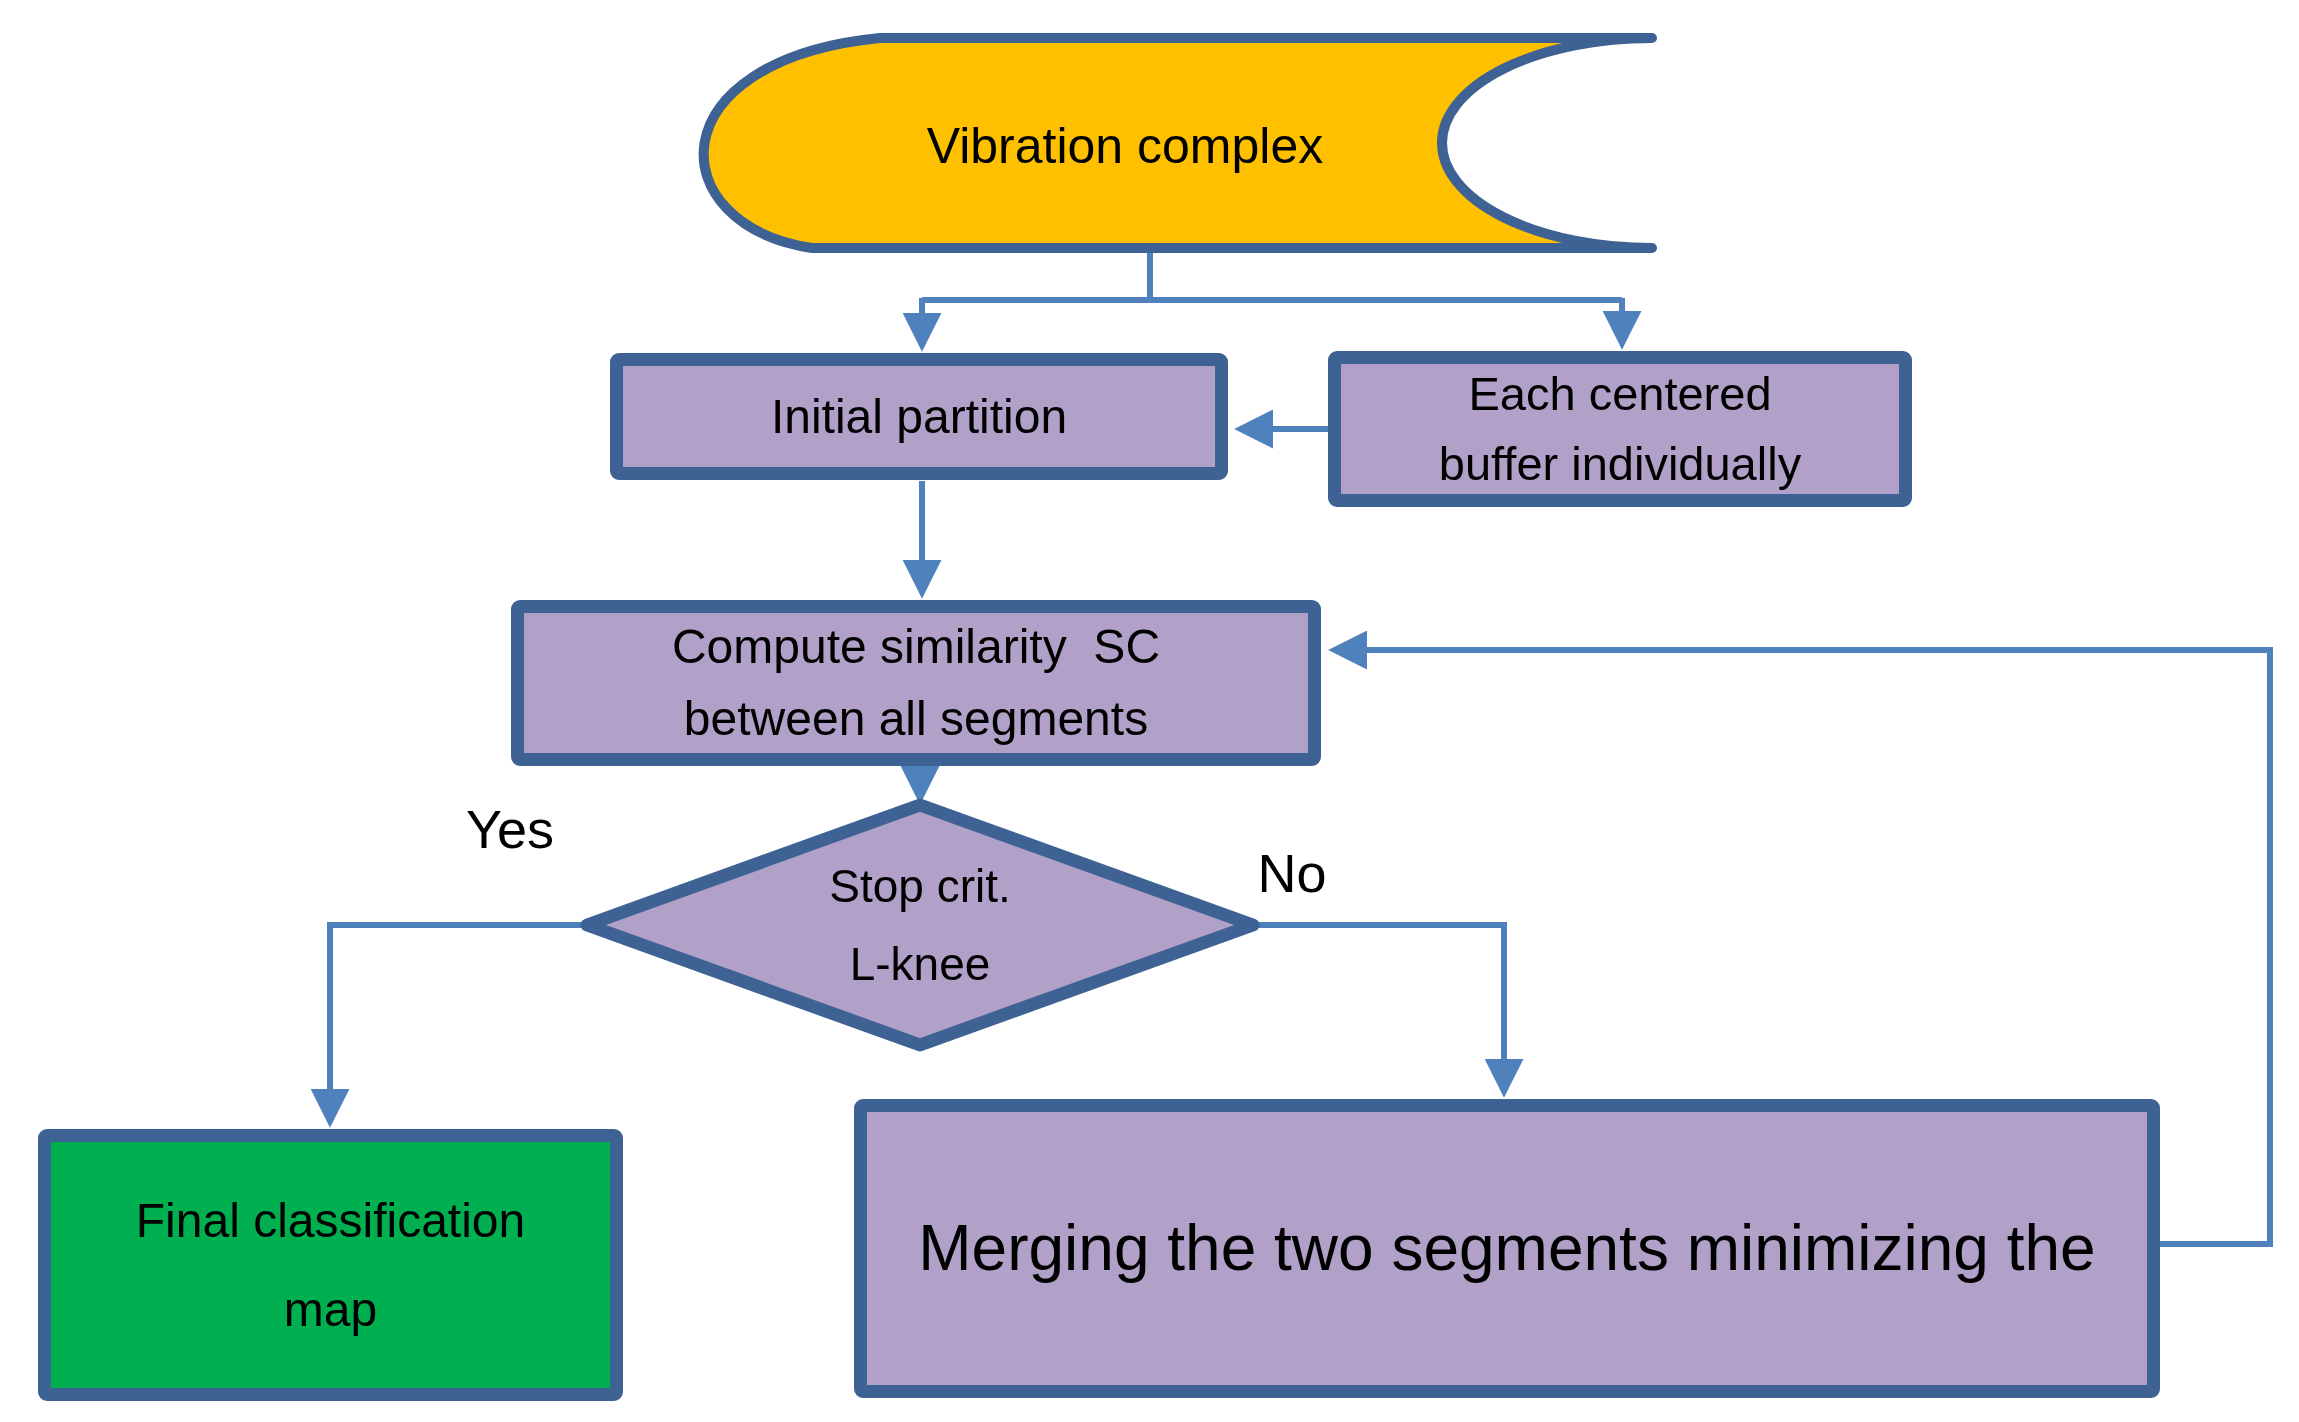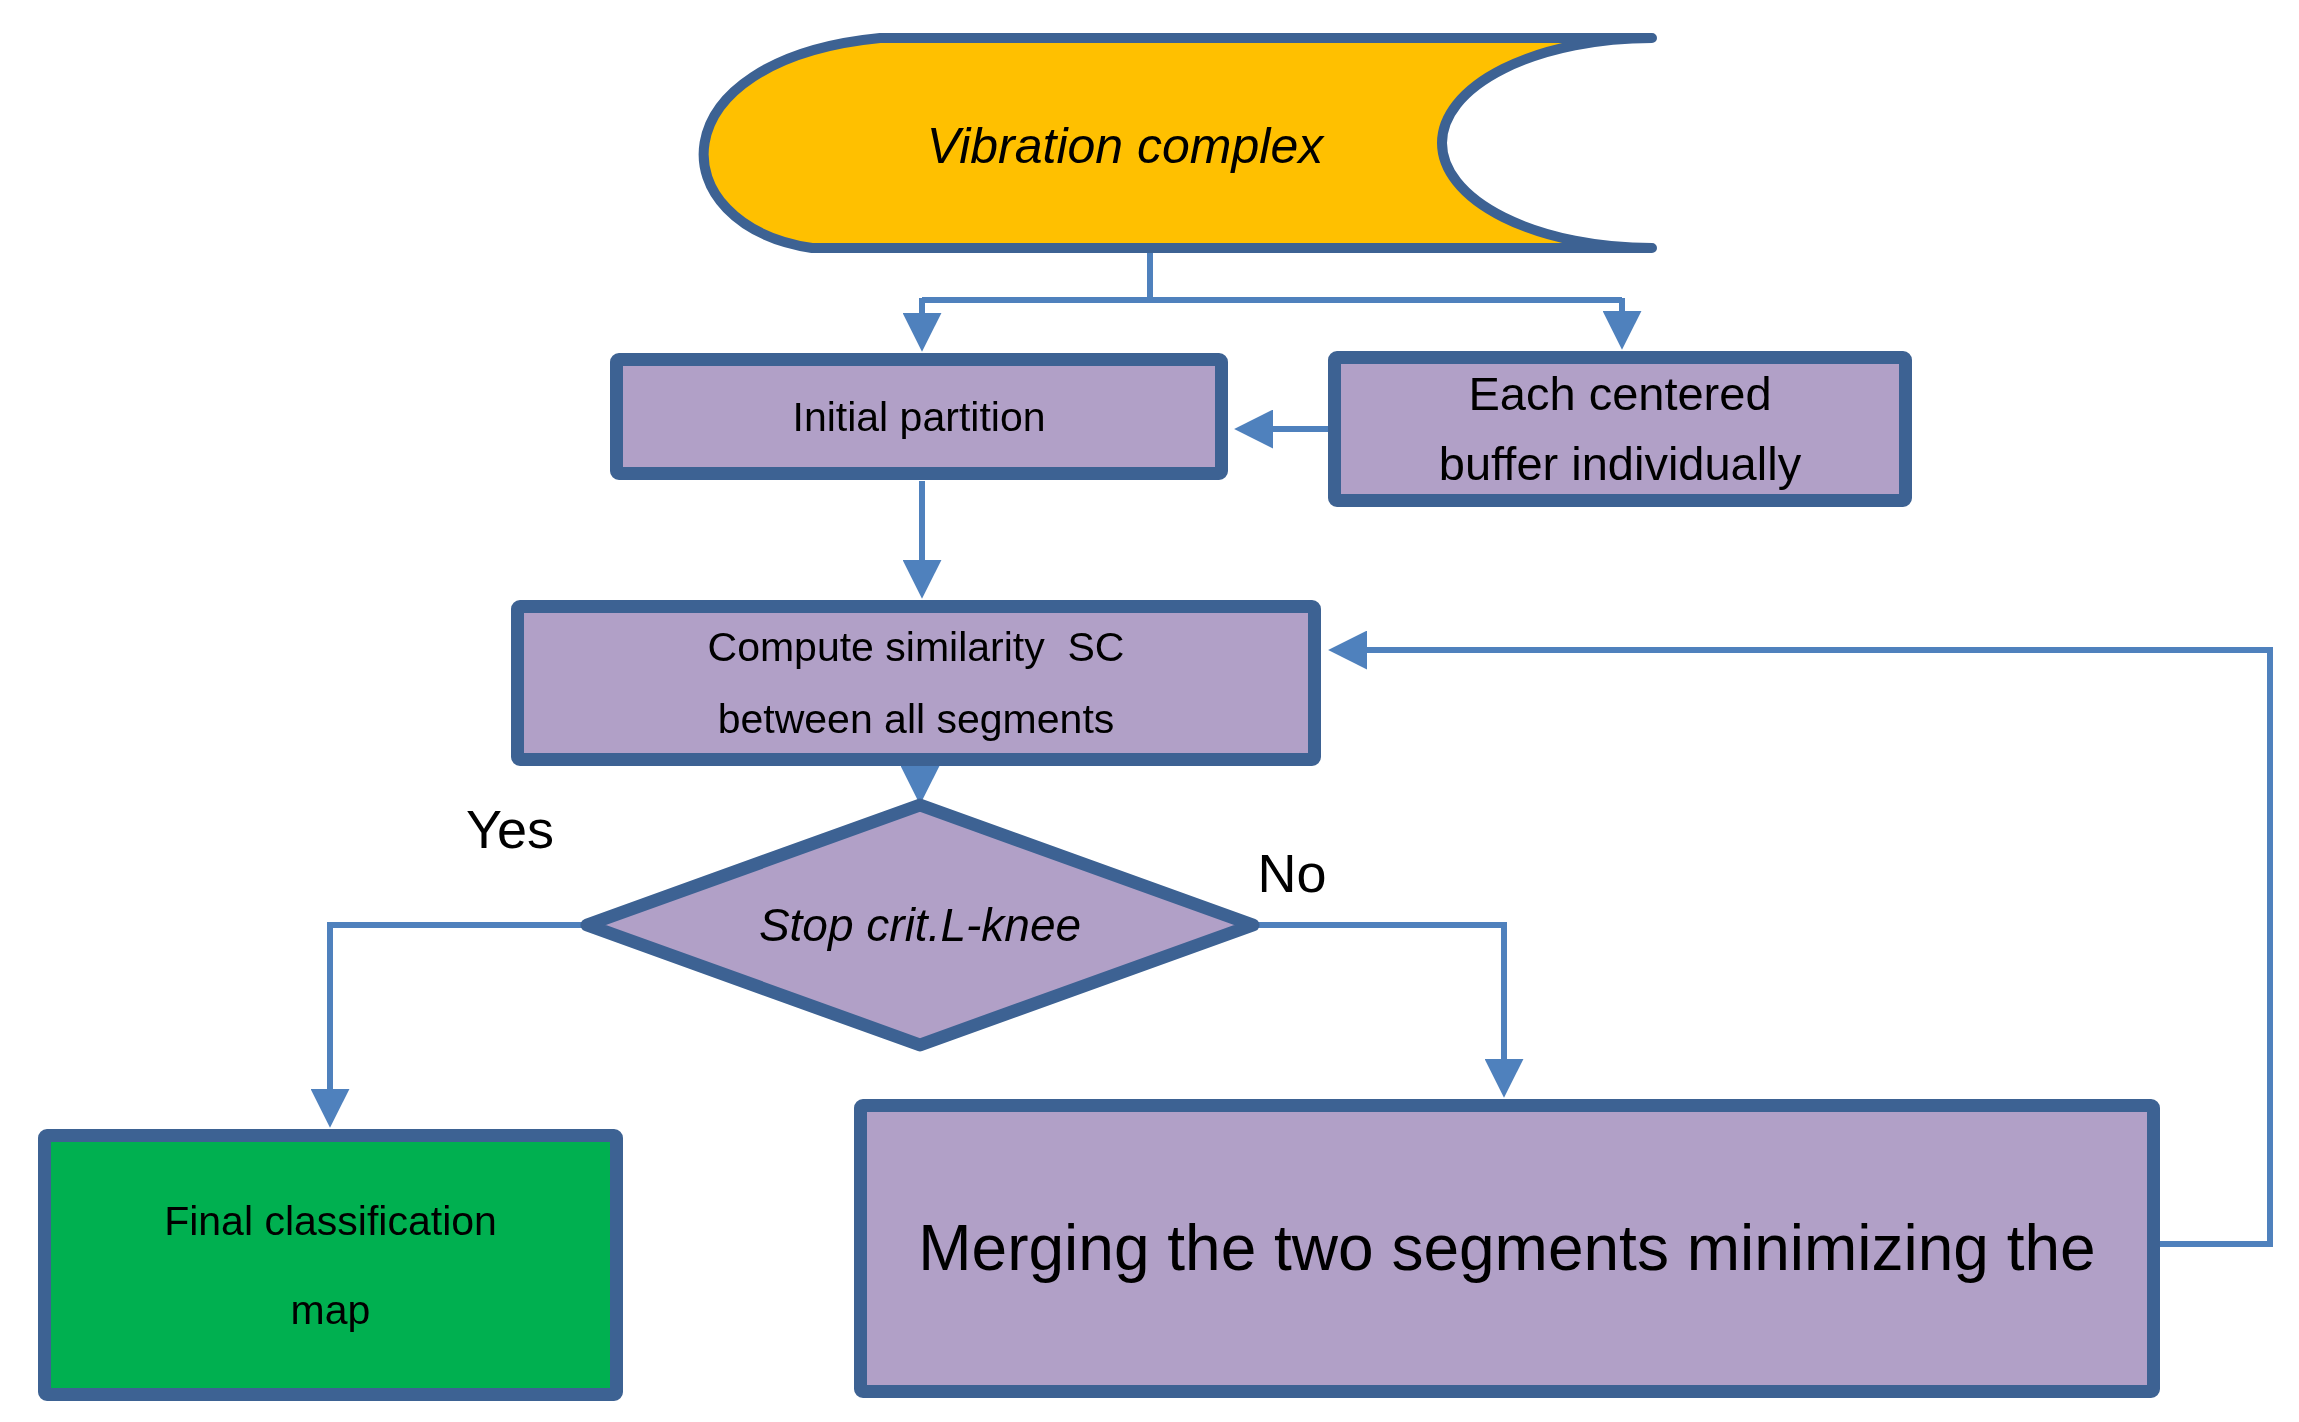--- a/index.html
+++ b/index.html
@@ -58,28 +58,27 @@
   .txt { white-space: pre-wrap; display: block; }
   .label {
     position: absolute;
     text-align: center;
     font-size: 54px;
     color: var(--text-black);
   }
   .overlay-text {
     position: absolute;
     display: flex;
-    flex-direction: row;
+    flex-direction: column;
     align-items: center;
     justify-content: center;
     text-align: center;
-    font-style: italic;
   }
   .fs-top   { font-size: 50px; line-height: 88px; }
-  .fs-node  { font-size: 41px; line-height: 72px; }
+  .fs-node  { font-size: 48px; line-height: 72px; }
   .fs-each  { font-size: 47px; line-height: 70px; }
   .fs-diam  { font-size: 46px; line-height: 78px; }
   .fs-merge { font-size: 64px; line-height: 75px; }
   .bold { font-weight: bold; }
 </style>
 </head>
 <body>
 
 <div class="canvas">
 

